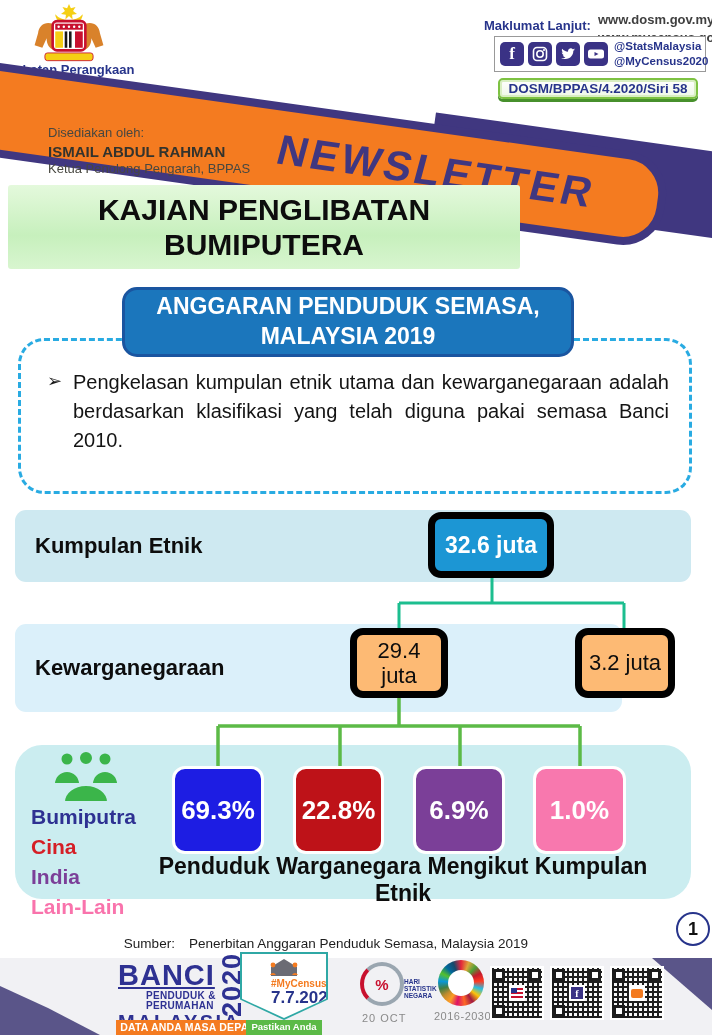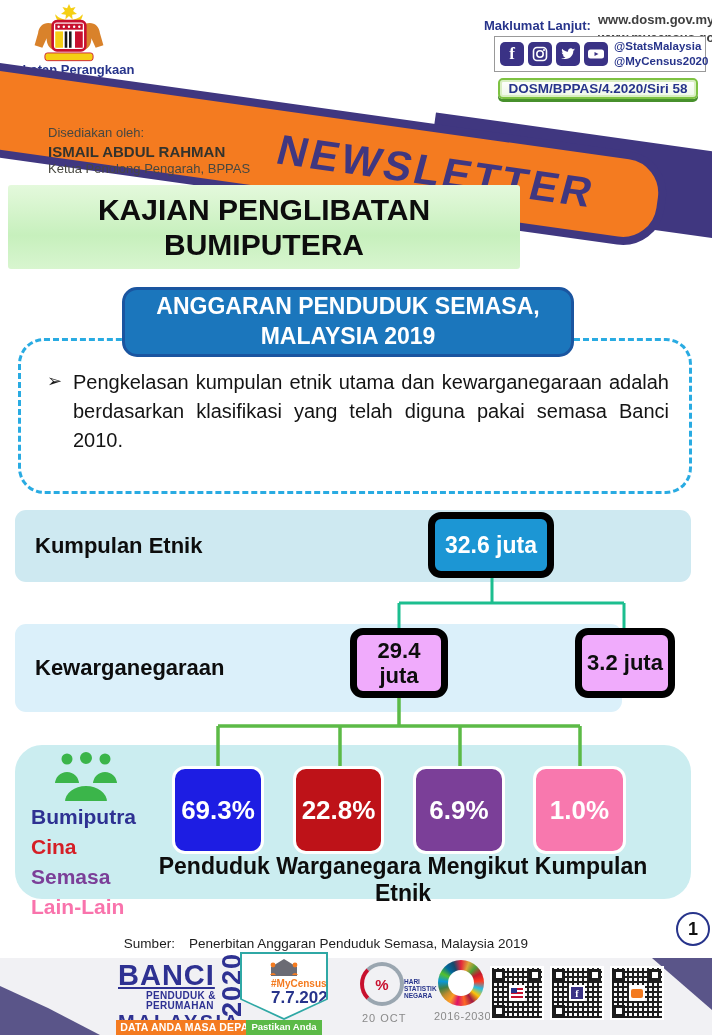--- a/index.html
+++ b/index.html
@@ -64,21 +64,21 @@
   
   .row{left:15px;border-radius:11px;}
   .row1{top:510px;width:676px;height:72px;background:#CEE9F1;}
   .row2{top:624px;width:607px;height:88px;background:#DBF0FA;}
   .rowlabel{position:absolute;left:20px;top:0;bottom:0;display:flex;align-items:center;
             font-size:22px;font-weight:800;color:#0d0d0d;}
   .vbox{position:absolute;border:7px solid #000000;border-radius:13px;box-sizing:border-box;
         display:flex;align-items:center;justify-content:center;text-align:center;z-index:4;}
   .vbox.dark{left:428px;top:512px;width:126px;height:66px;background:#1C96D4;
              color:#fff;font-size:23px;font-weight:800;}
-  .vbox.lite{background:#f0abfc;color:#0d0d0d;font-weight:700;}
+  .vbox.lite{background:#fdba74;color:#0d0d0d;font-weight:400;}
   .vbox.b294{left:350px;top:628px;width:98px;height:70px;font-size:22px;line-height:1.15;}
   .vbox.b32{left:575px;top:628px;width:100px;height:70px;font-size:22px;}
 
   .connectors{left:0;top:575px;width:712px;height:200px;z-index:3;pointer-events:none;}
 
   
   .panel{left:15px;top:745px;width:676px;height:154px;background:#CBEDF0;border-radius:27px;z-index:1;}
   .people{position:absolute;left:36px;top:5px;width:70px;height:54px;}
   .legend{position:absolute;left:16px;top:57px;line-height:30px;font-size:21px;font-weight:800;}
   .caption{position:absolute;left:118px;top:108px;width:540px;text-align:center;
@@ -260,21 +260,21 @@
           <circle cx="35" cy="8" r="7"></circle>
           <circle cx="54" cy="9" r="6.5"></circle>
         <path d="M3 34 a13 13 0 0 1 26 0z"></path>
         <path d="M41 34 a13 13 0 0 1 26 0z"></path>
         <path d="M13 52 a22 17 0 0 1 44 0z"></path>
       </g>
     </svg>
     <div class="legend">
       <div style="color:#2E3192">Bumiputra</div>
       <div style="color:#D51F26">Cina</div>
-      <div style="color:#7B3F98">Semasa</div>
+      <div style="color:#7B3F98">India</div>
       <div style="color:#F973AC">Lain-Lain</div>
     </div>
     <div class="caption">Penduduk Warganegara Mengikut Kumpulan Etnik</div>
   </div>
   <div class="abs pbox" style="left:172px;width:92px;background:#1D1DE3">69.3%</div>
   <div class="abs pbox" style="left:293px;width:91px;background:#BE1218">22.8%</div>
   <div class="abs pbox" style="left:413px;width:92px;background:#7B3F98">6.9%</div>
   <div class="abs pbox" style="left:533px;width:93px;background:#F878AE">1.0%</div>
 
   <div class="abs sumber">

